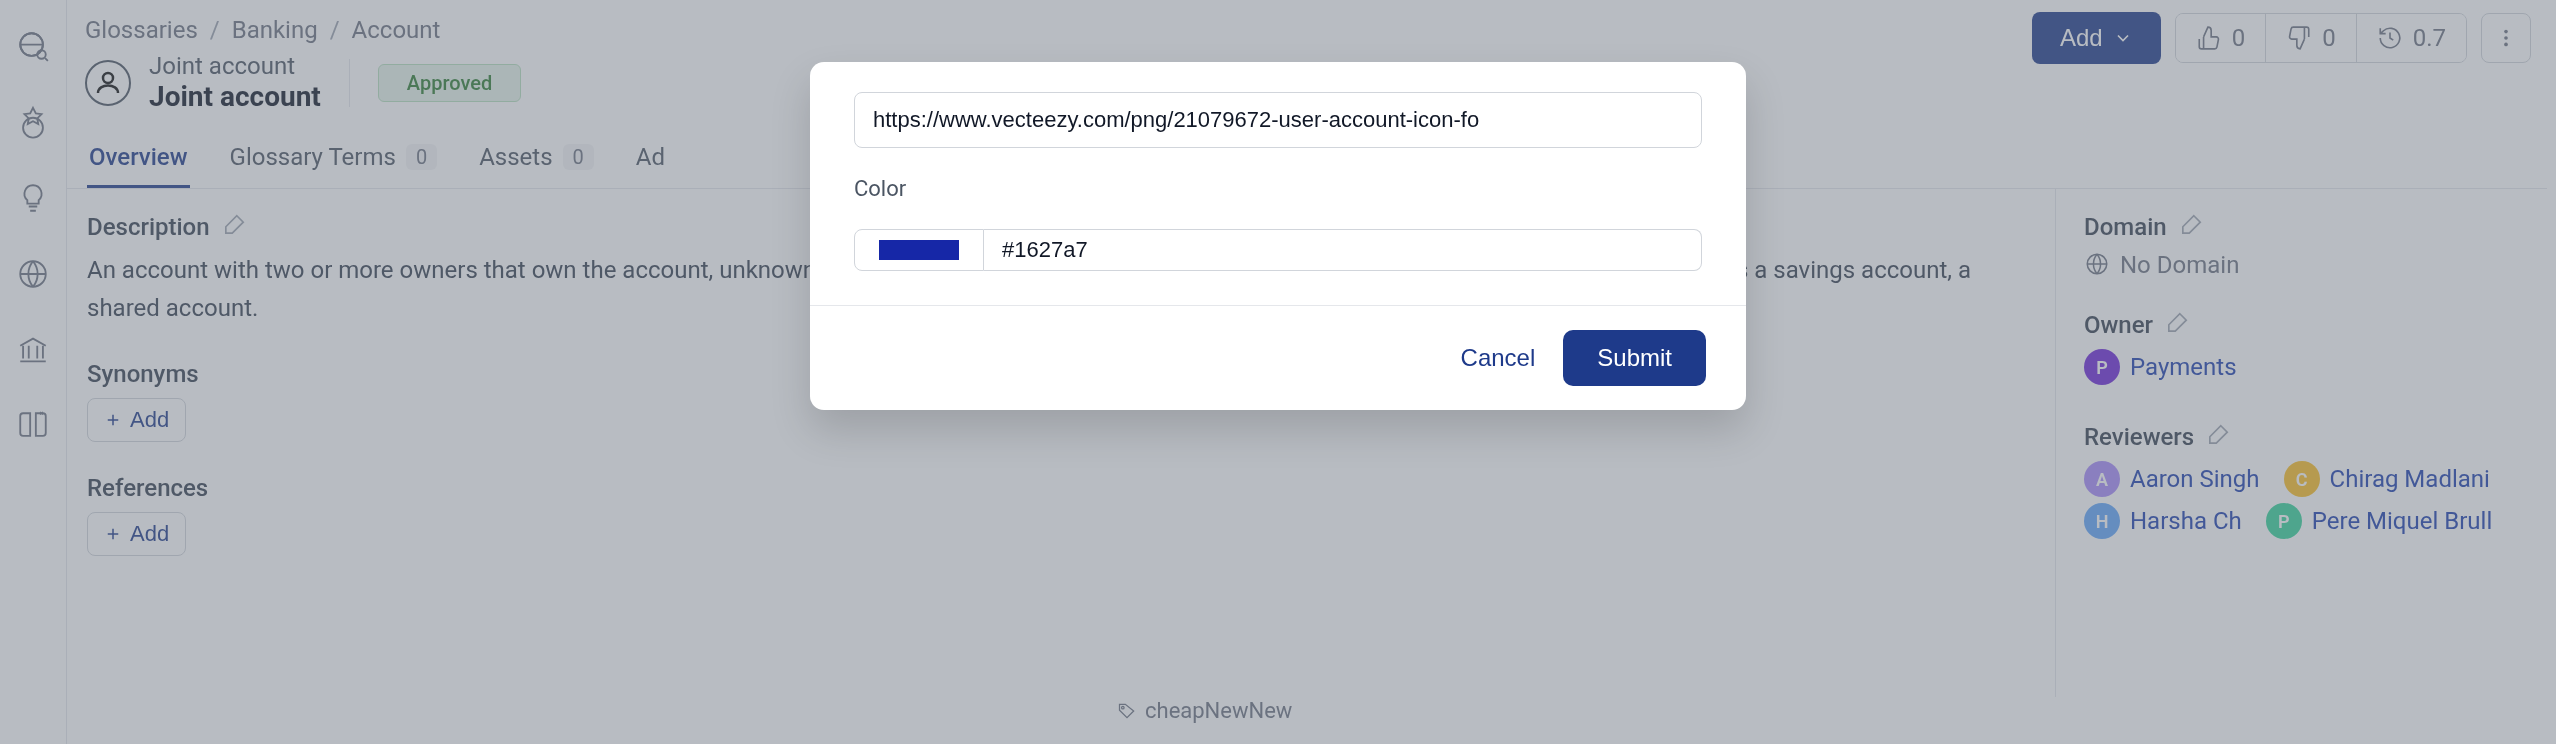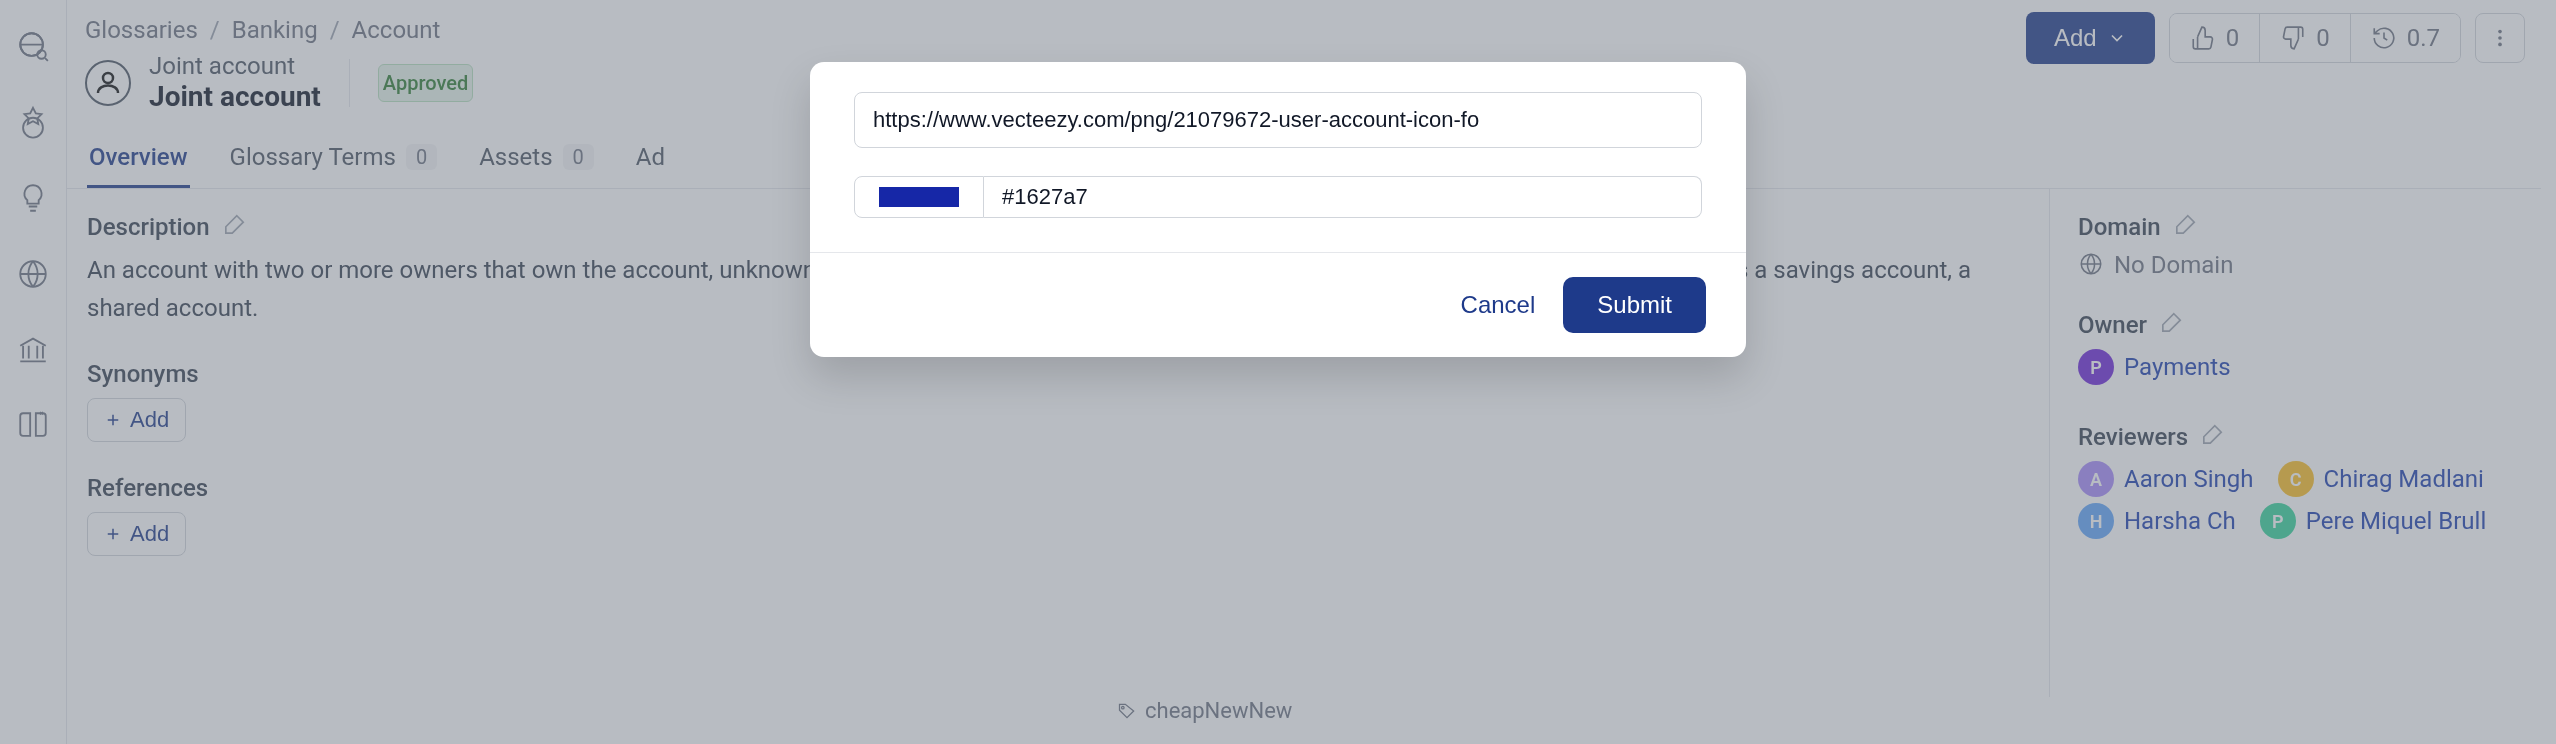--- a/index.html
+++ b/index.html
@@ -28,21 +28,21 @@
       background: #fff;
     }
     .rail-icon {
       width: 36px; height: 36px;
       display: flex; align-items: center; justify-content: center;
       color: #6b7280;
     }
     
     .main-area {
       position: absolute;
-      left: 67px; top: 0; right: 15px;
+      left: 67px; top: 0; right: 9px;
       height: 744px;
     }
     .breadcrumbs {
       display: flex; align-items: center; gap: 12px;
       padding: 16px 20px 0 18px;
       font-size: 24px;
       color: #6b7280;
     }
     .breadcrumbs a { color: #6b7280; text-decoration: none; }
     .breadcrumb-sep { color: #9ca3af; }
@@ -64,21 +64,21 @@
     .title { font-size: 28px; font-weight: 700; color: #111827; }
     .title-sep {
       width: 1px; height: 48px; background: #e5e7eb;
       margin: 0 10px;
     }
     .status-badge {
       background: #e6f4ea;
       color: #2e7d32;
       border: 1px solid #b7e0bf;
       border-radius: 6px;
-      padding: 6px 4px;
+      padding: 6px 28px;
       font-size: 20px;
       font-weight: 500;
     }
     
     .top-actions {
       position: absolute;
       top: 12px; right: 16px;
       display: flex; align-items: center; gap: 14px;
     }
     .add-btn {
@@ -528,20 +528,21 @@
       </div>
     </div>
   </div>
 </div>
 
 <div class="overlay">
   <div class="modal">
     <div class="modal-body">
       <input class="text-input" value="https://www.vecteezy.com/png/21079672-user-account-icon-fo" style="">
 
+      <div class="field-label">Color</div>
       <div class="color-row">
         <div class="color-swatch-wrap">
           <div class="color-swatch" style="background:#1627a7"></div>
         </div>
         <input class="color-hex" value="#1627a7" style="">
       </div>
     </div>
     <div class="modal-footer">
       <button class="btn-cancel">Cancel</button>
       <button class="btn-submit">Submit</button>

